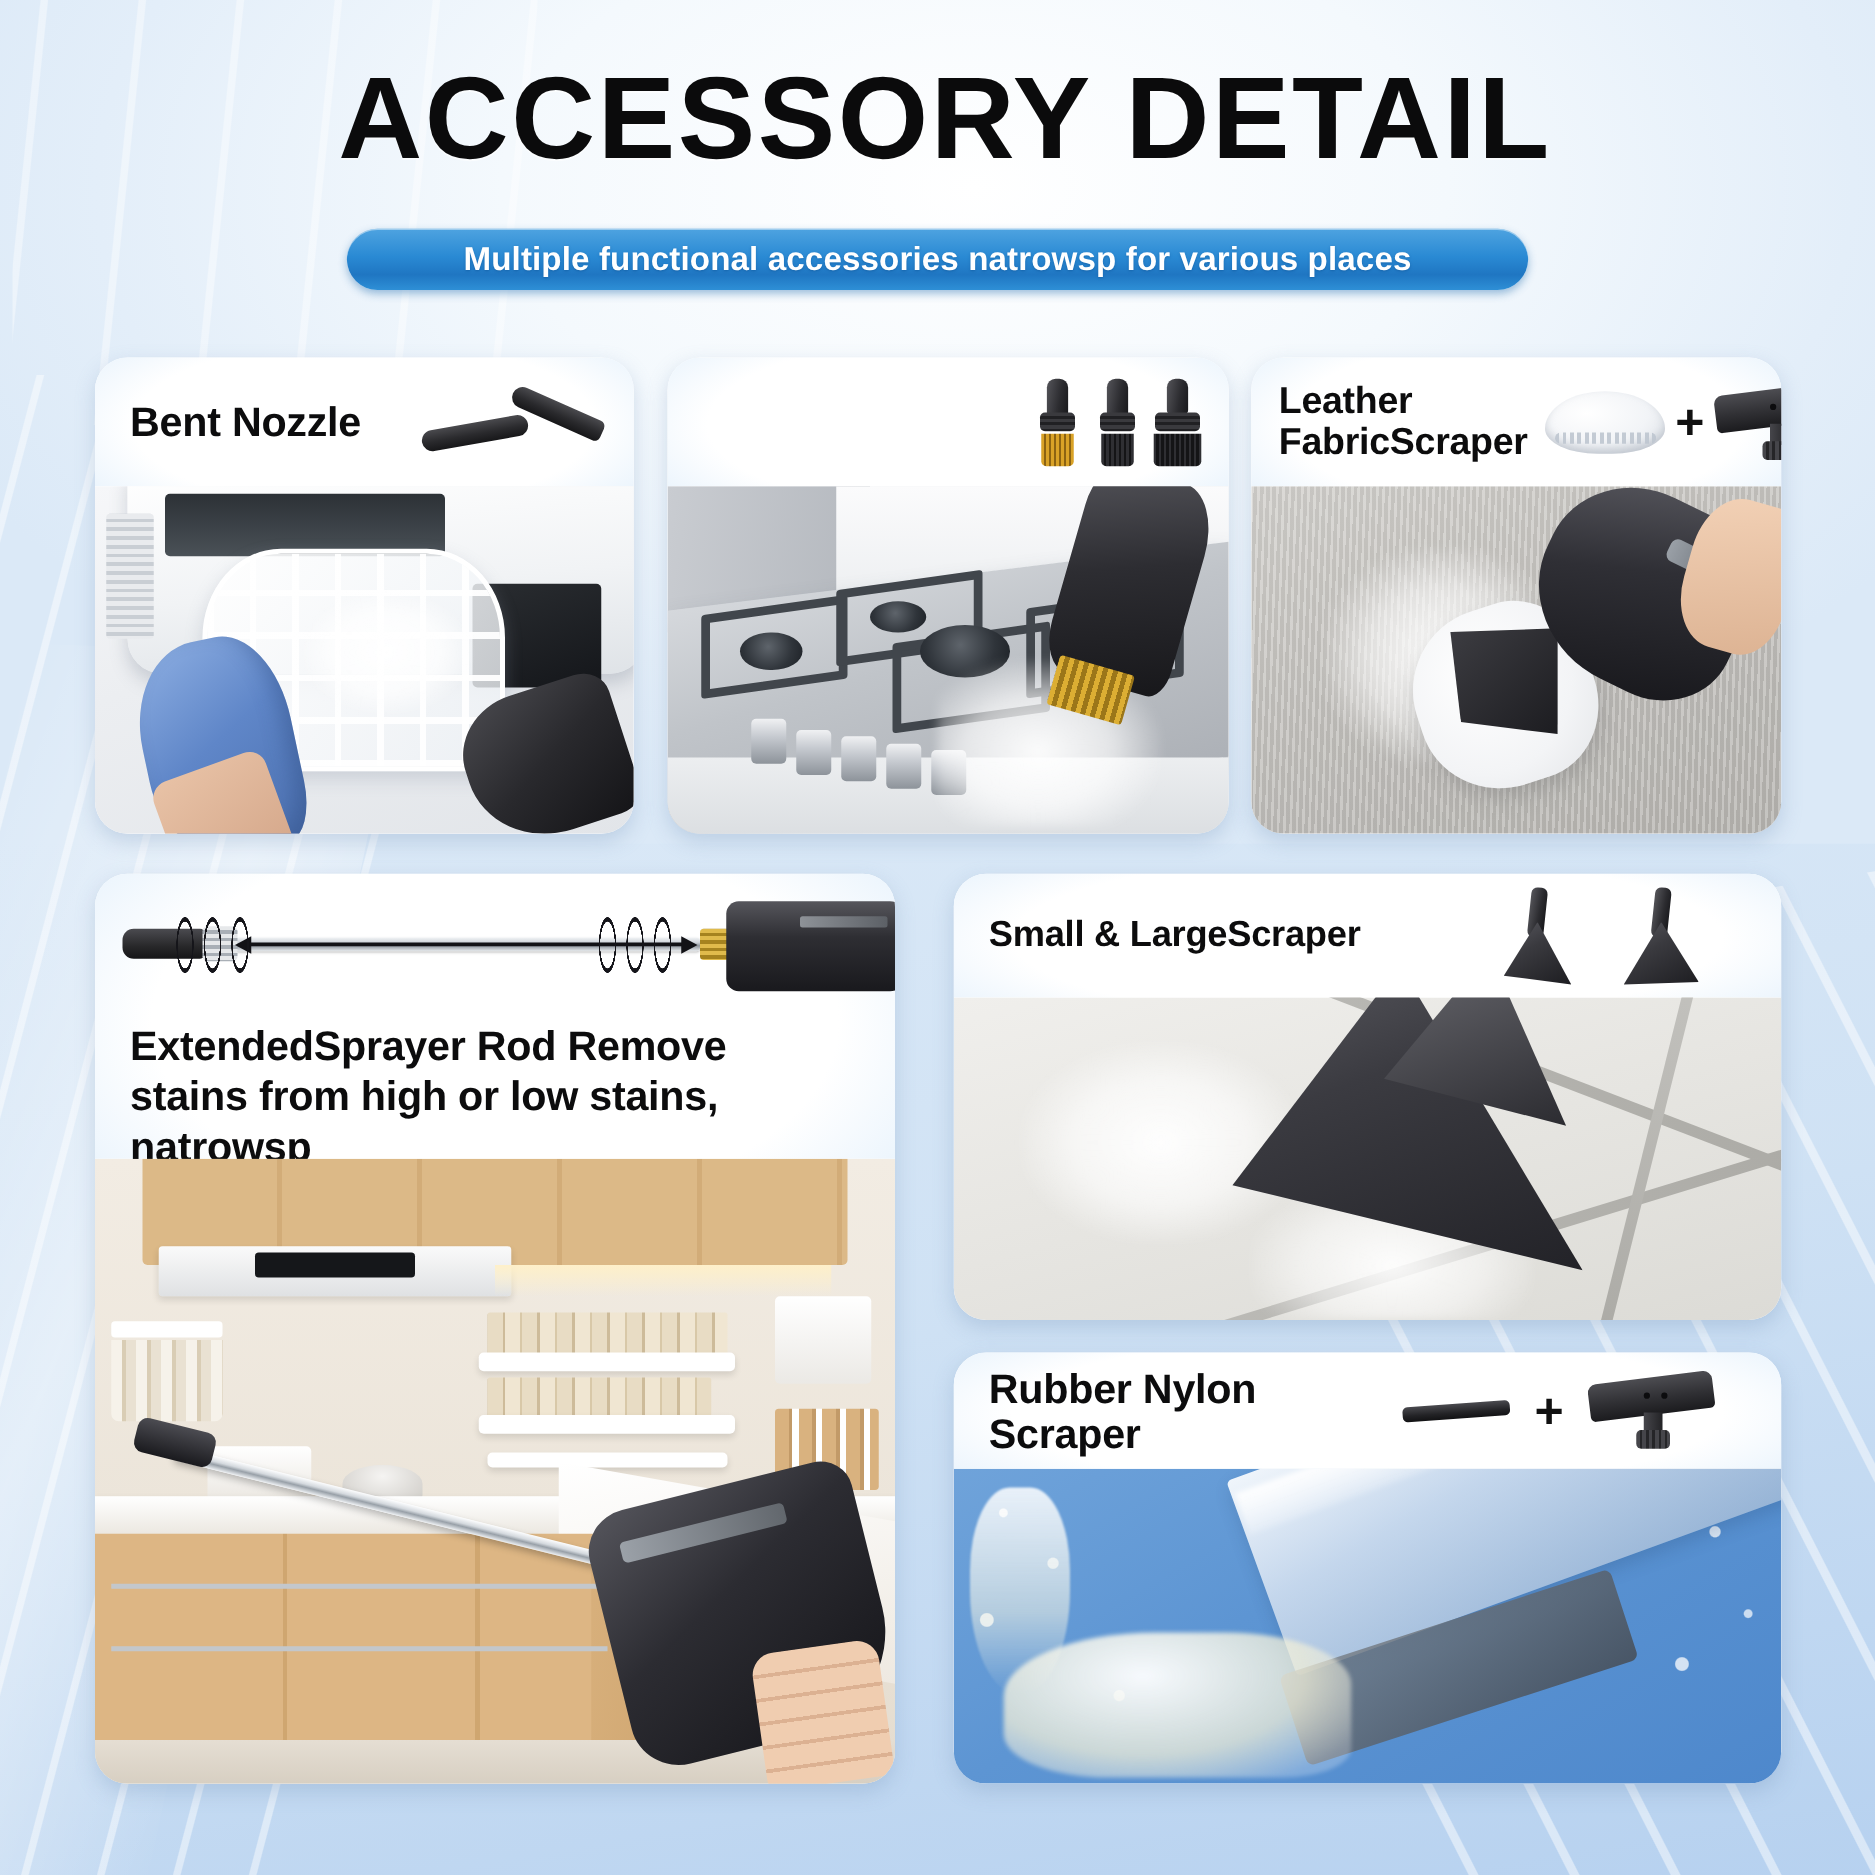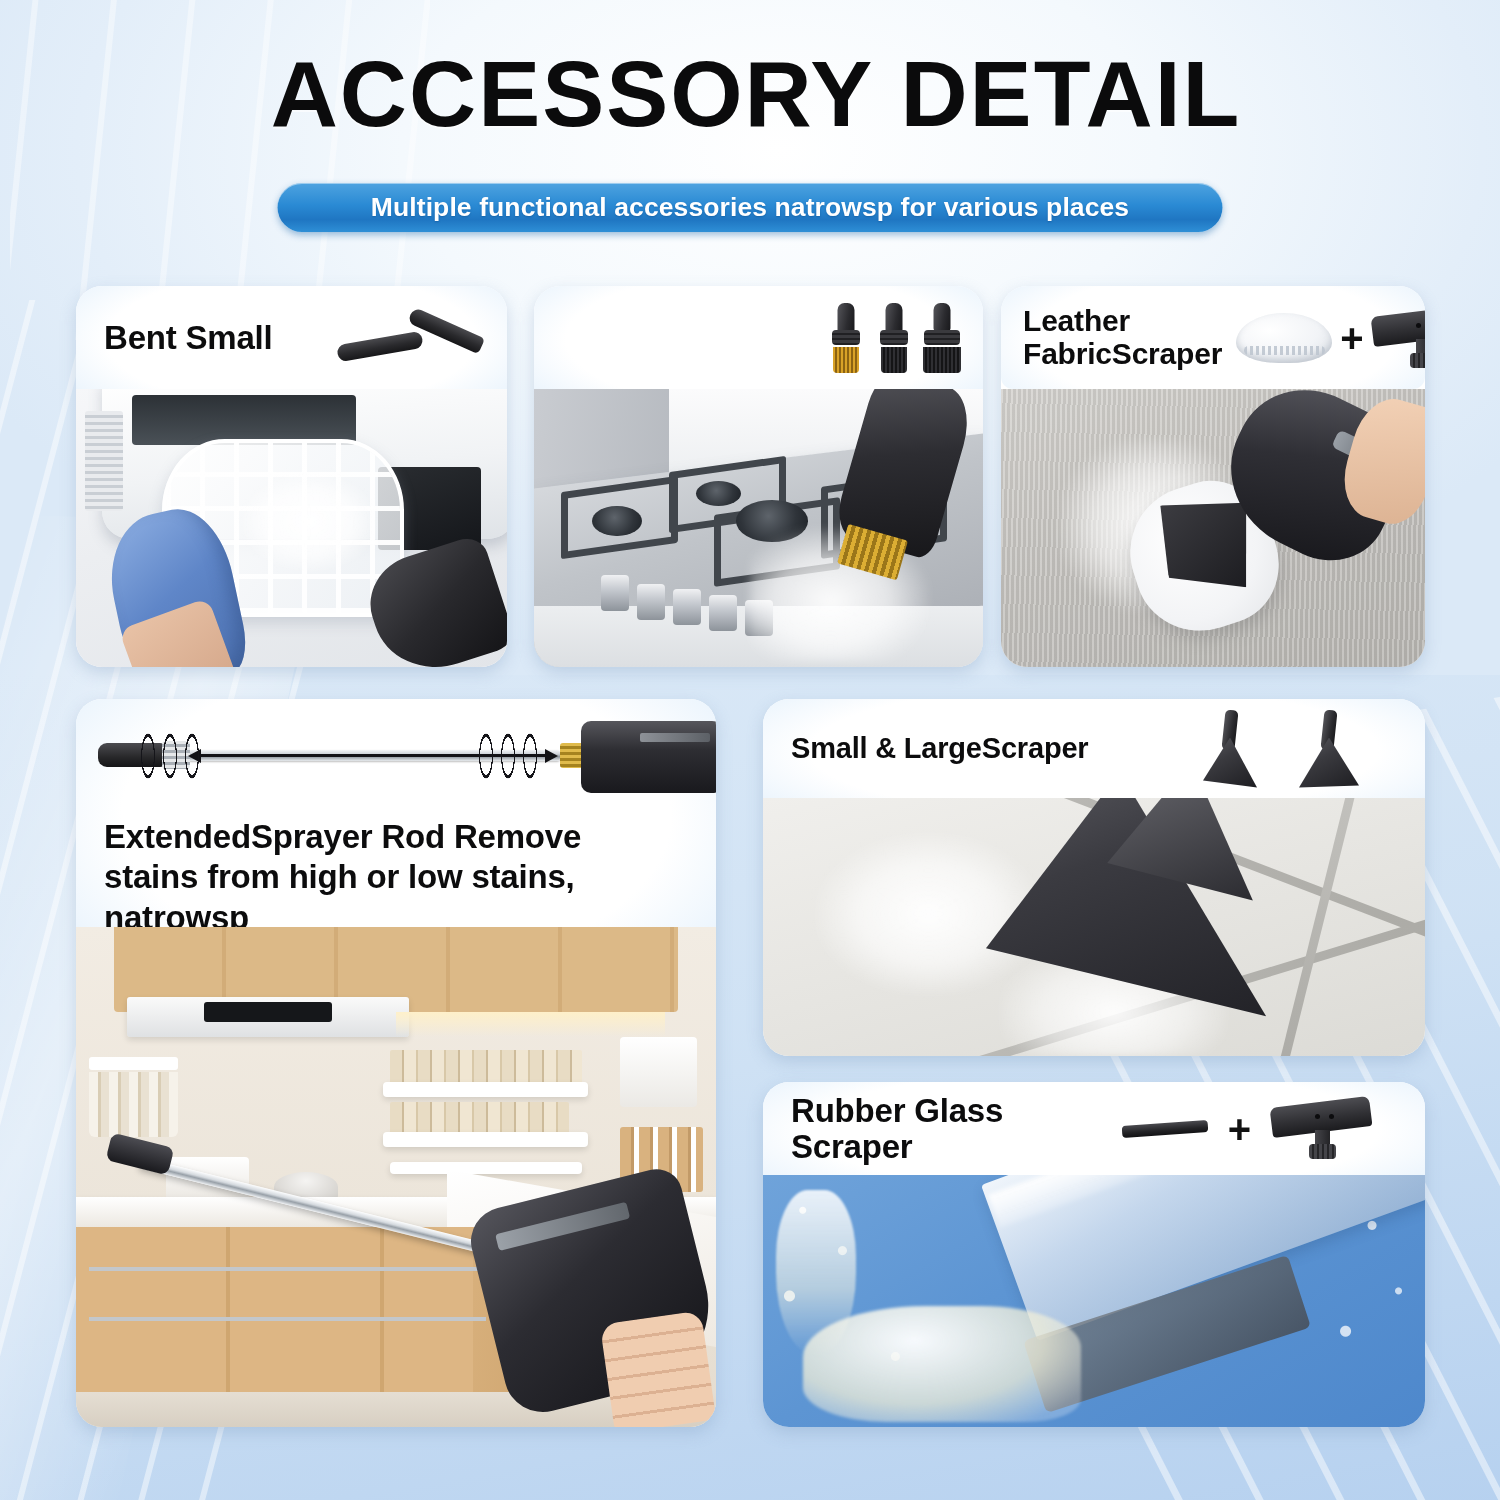--- a/index.html
+++ b/index.html
@@ -636,21 +636,21 @@
 
 <div class="page">
 
   <div class="title">ACCESSORY DETAIL</div>
   <div class="subtitle-wrap">
     <div class="subtitle">Multiple functional accessories natrowsp for various places</div>
   </div>
 
   <div class="card" style="left:76px; top:286px; width:431px; height:381px;">
     <div class="card-head" style="height:103px;">
-      <div class="card-title" style="font-size:33px;">Bent Small</div>
+      <div class="card-title" style="font-size:33px;">Bent Nozzle</div>
       <div class="head-icons">
         <span class="ic ic-bent">
           <i class="a"></i>
             <i class="b"></i>
         </span>
       </div>
     </div>
     <div class="card-photo" style="height:278px;">
       <div class="scene sc-ac">
         <div class="unit"></div>
@@ -704,21 +704,21 @@
           <div class="knob k3"></div>
         <div class="knob k4"></div>
           <div class="knob k5"></div>
         <div class="steam"></div>
         <div class="tool"></div>
       </div>
     </div>
   </div>
 
   <div class="card" style="left:1001px; top:286px; width:424px; height:381px;">
-    <div class="card-head" style="height:103px; padding-left:22px; padding-right:20px;border-radius:12px;">
+    <div class="card-head" style="height:103px; padding-left:22px; padding-right:20px;">
       <div class="card-title" style="font-size:30px;">Leather
 FabricScraper</div>
       <div class="head-icons" style="gap:6px;">
         <span class="ic ic-bonnet">
           <i class="pad"></i>
             <i class="seam"></i>
         </span>
         <span class="plus">+</span>
         <span class="ic ic-flat">
           <i class="blade"></i>
@@ -809,21 +809,21 @@
         <div class="steam"></div>
           <div class="steam2"></div>
         <div class="tri"></div>
           <div class="tri2"></div>
       </div>
     </div>
   </div>
 
   <div class="card" style="left:763px; top:1082px; width:662px; height:345px;">
     <div class="card-head" style="height:93px;">
-      <div class="card-title" style="font-size:33px;">Rubber Glass Scraper</div>
+      <div class="card-title" style="font-size:33px;">Rubber Nylon Scraper</div>
       <div class="head-icons" style="gap:18px; margin-right:32px;">
         <span class="ic ic-strip">
             <i class="s"></i>
           </span>
         <span class="plus">+</span>
         <span class="ic ic-flat">
           <i class="blade"></i>
             <i class="hole1"></i>
             <i class="hole2"></i>
             <i class="stem"></i>

